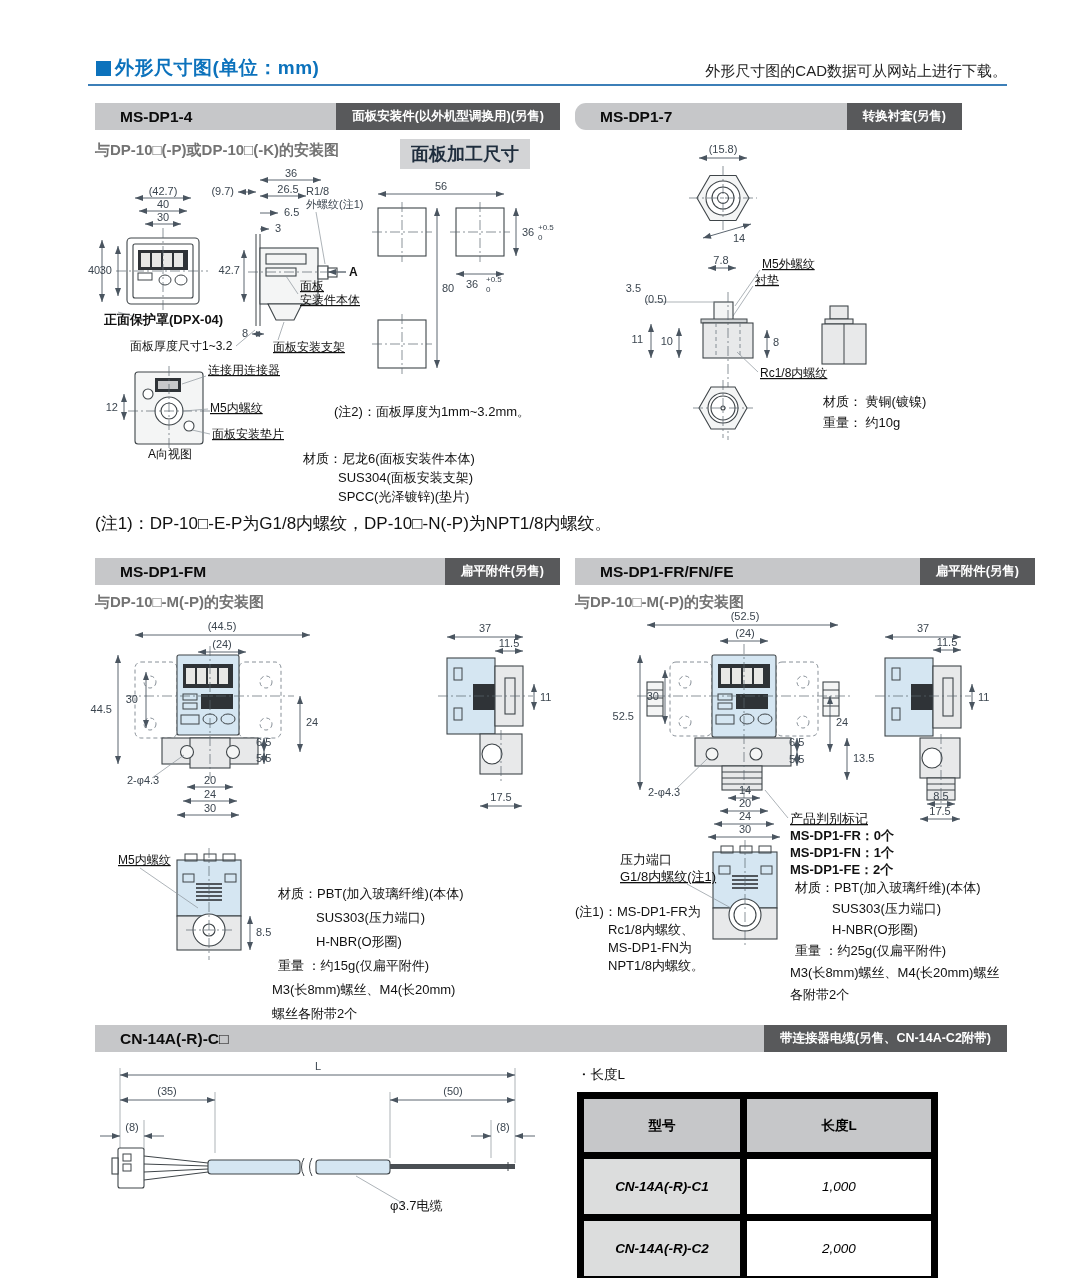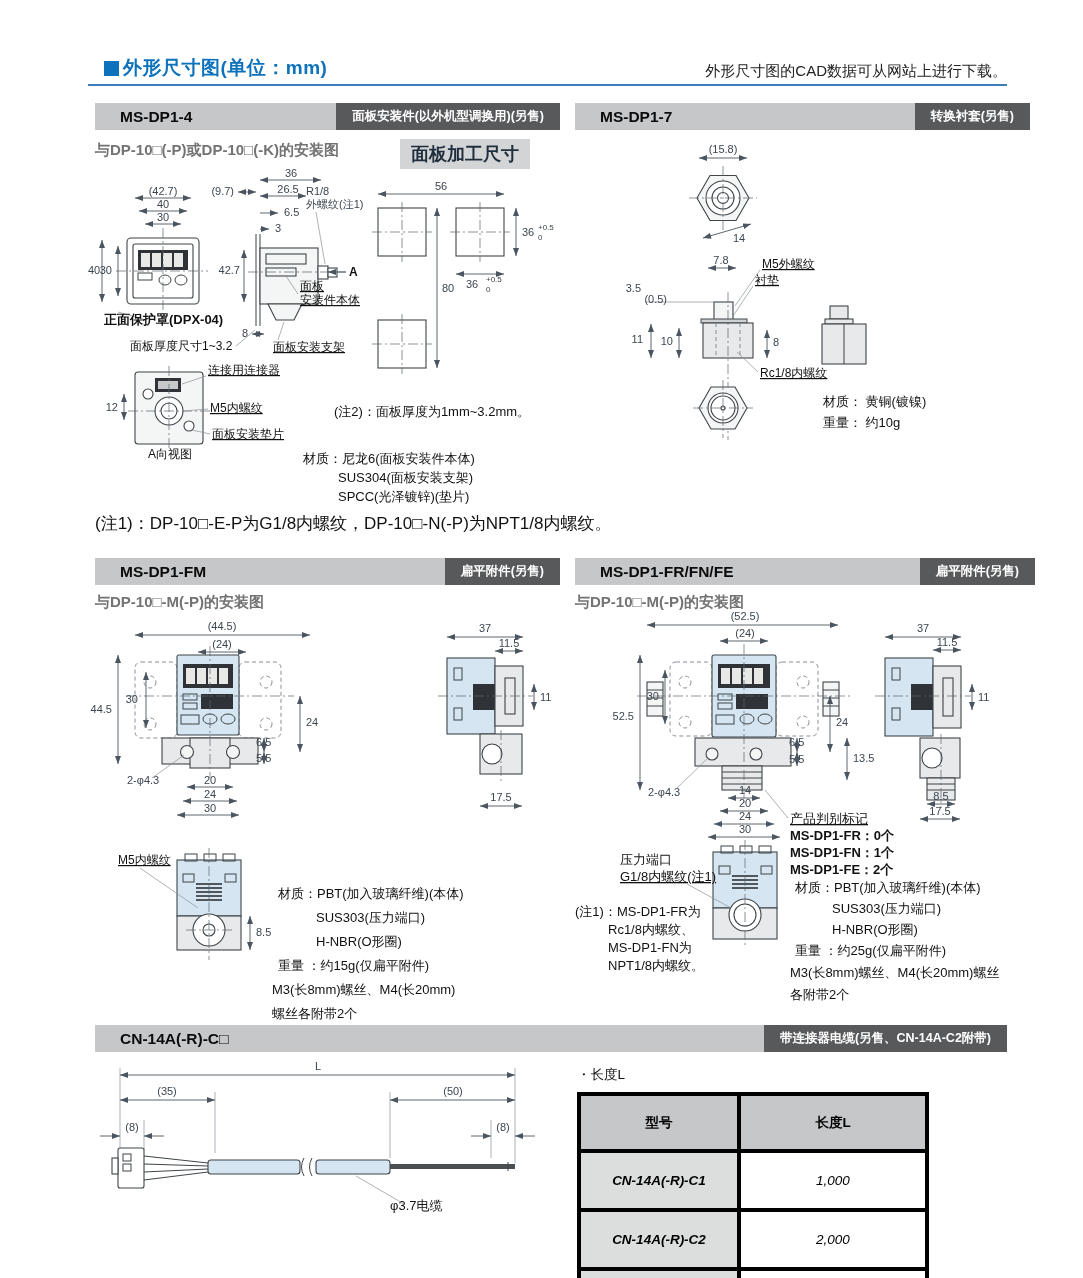--- a/index.html
+++ b/index.html
@@ -26,21 +26,21 @@
   .fb{fill:#d5e6f2;stroke:#3f4549;stroke-width:1.1;}
   .fg{fill:#e8e9ea;stroke:#3f4549;stroke-width:1.1;}
   .fd{fill:#2f3337;stroke:none;}
   .fw{fill:#f4f5f5;stroke:#3f4549;stroke-width:1.1;}
   .dl{stroke:#4a5560;stroke-width:.9;fill:none;}
   .xl{stroke:#8a929a;stroke-width:.7;fill:none;}
   .cl{stroke:#5a646e;stroke-width:.7;fill:none;stroke-dasharray:10 3 2 3;}
   .dsh{fill:none;stroke:#7a838c;stroke-width:.9;stroke-dasharray:4 3;}
   .hl{stroke:#3f4549;stroke-width:1;fill:none;}
   .lt{border-collapse:collapse;}
-  .lt th,.lt td{border:4px solid #000000;font-size:13.5px;padding:14px;}
+  .lt th,.lt td{border:7px solid #000000;font-size:13.5px;padding:14px;}
   .lt th{background:#c6c7c9;font-weight:bold;height:25px;}
   .lt td{height:27px;text-align:center;font-style:italic;}
   .lt td.m{background:#dcdddd;font-weight:bold;}
   .cap{font-size:13.5px;color:#111;}
 </style>
 </head>
 <body>
 
 <svg width="0" height="0" style="position:absolute">
   <defs>
@@ -48,32 +48,32 @@
         <path d="M0,0L8,3L0,6Z" fill="#4a5560"></path>
       </marker>
     <marker id="mS" markerWidth="9" markerHeight="8" refX="0" refY="3" orient="auto" markerUnits="userSpaceOnUse">
         <path d="M8,0L0,3L8,6Z" fill="#4a5560"></path>
       </marker>
   </defs>
 </svg>
 
 <div class="page">
 
-  <div class="abs" style="left:104px;top:55px;display:flex;align-items:center;">
+  <div class="abs" style="left:96px;top:55px;display:flex;align-items:center;">
     <span class="h-square"></span>
     <span class="h-title">外形尺寸图(单位：mm)</span>
   </div>
   <div class="abs cad" style="right:76px;top:62px;">外形尺寸图的CAD数据可从网站上进行下载。</div>
   <div class="abs rule" style="left:88px;top:84px;width:919px;"></div>
 
   <div class="abs secbar" style="left:95px;top:103px;width:465px;">
     <span class="t">MS-DP1-4</span>
     <span class="badge">面板安装件(以外机型调换用)(另售)</span>
   </div>
-  <div class="abs secbar" style="left:575px;top:103px;width:455px;">
+  <div class="abs secbar" style="left:575px;top:103px;width:387px;border-radius:11px;">
     <span class="t">MS-DP1-7</span>
     <span class="badge">转换衬套(另售)</span>
   </div>
 
   <div class="abs sub" style="left:95px;top:141px;">与DP-10□(-P)或DP-10□(-K)的安装图</div>
   <div class="abs sub-badge" style="left:400px;top:139px;">面板加工尺寸</div>
 
   <svg class="draw" style="left:88px;top:168px;" width="472" height="348" viewBox="0 0 472 348">
 
     <g>

